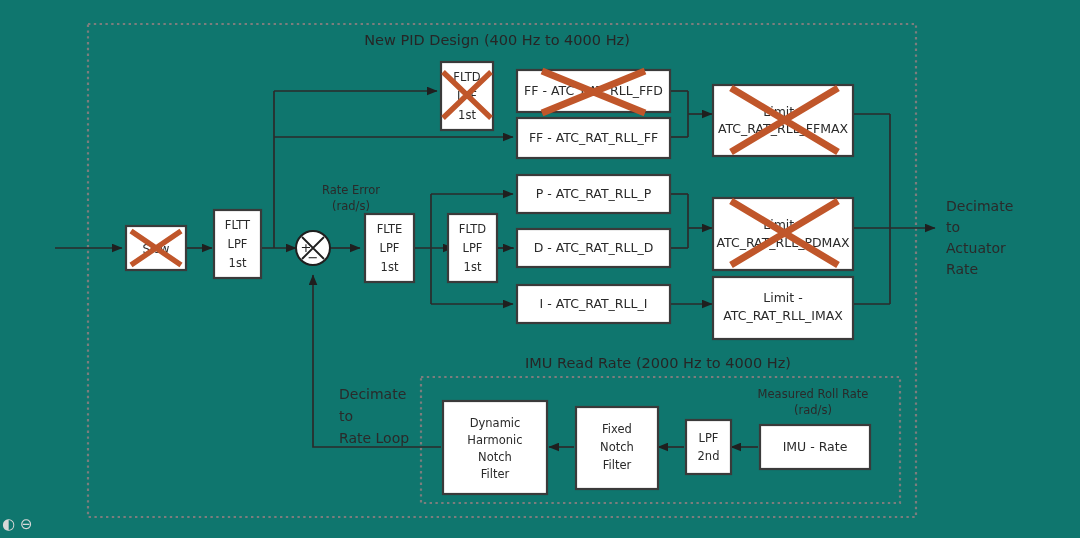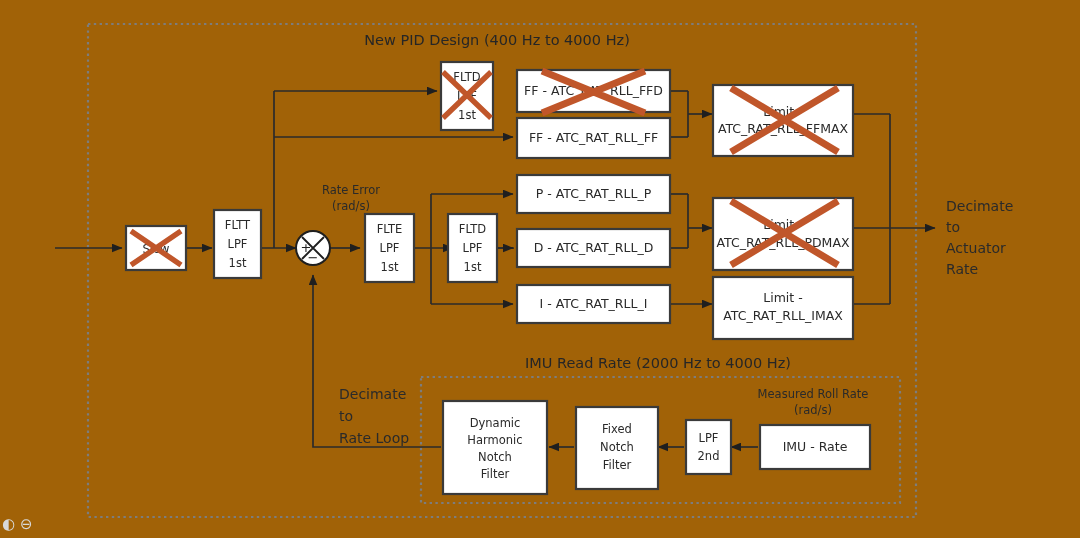--- a/index.html
+++ b/index.html
@@ -8,21 +8,21 @@
     padding: 0;
     background: #ffffff;
   }
   body {
     font-family: "DejaVu Sans", "Liberation Sans", sans-serif;
   }
   #canvas {
     position: relative;
     width: 1080px;
     height: 538px;
-    background: #a16207;
+    background: #0f766e;
     overflow: hidden;
   }
   svg.layer {
     position: absolute;
     left: 0;
     top: 0;
     width: 1080px;
     height: 538px;
   }
   .blk-rect {

